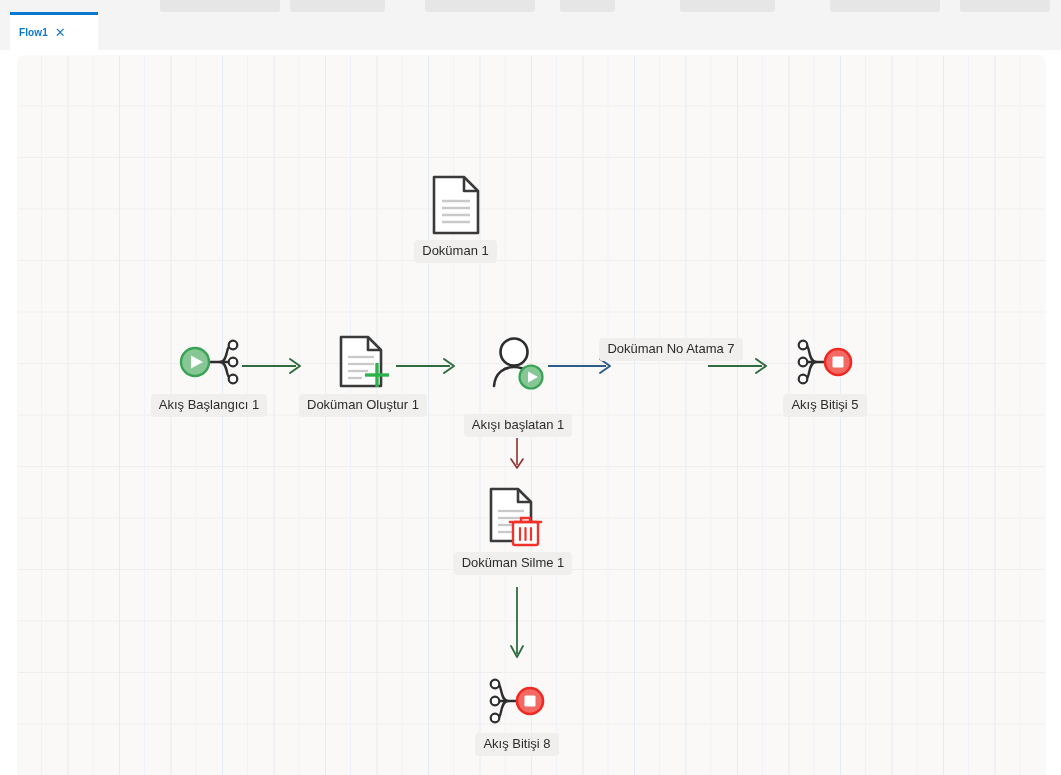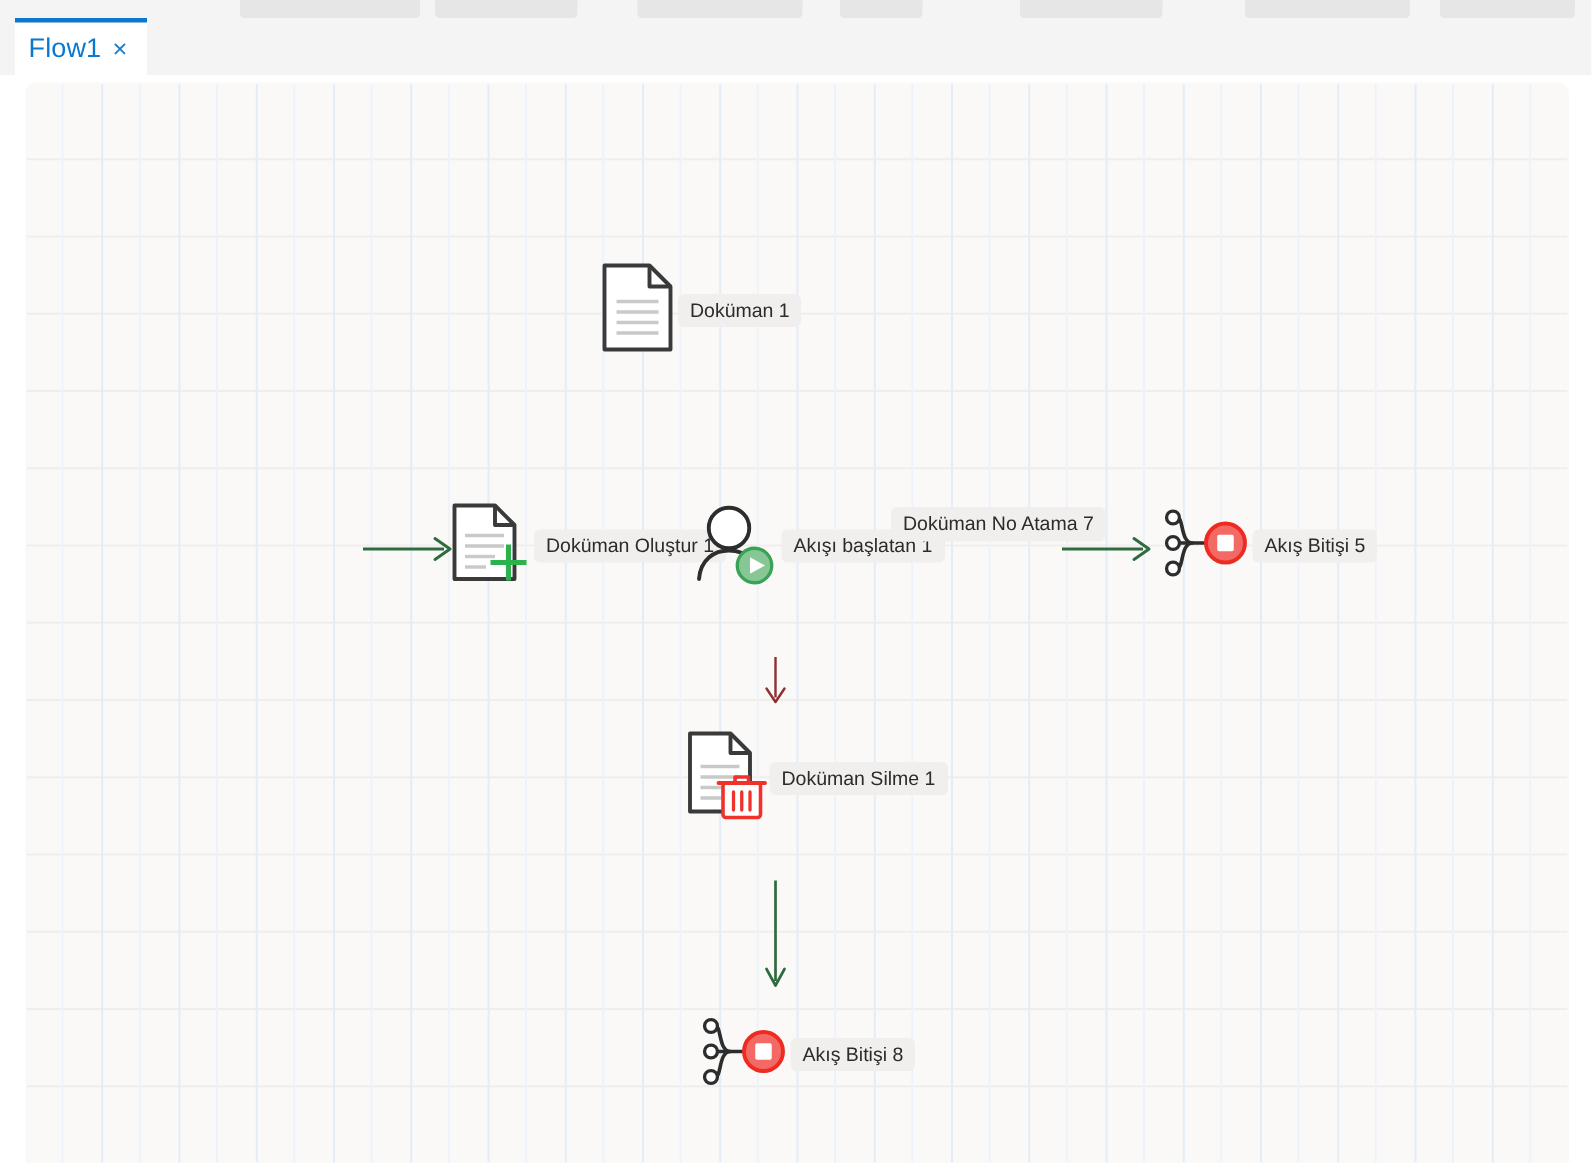--- a/index.html
+++ b/index.html
@@ -41,22 +41,22 @@
     left: 10px; top: 0;
     width: 88px; height: 38px;
     background: #ffffff;
     border-top: 3px solid #0b78cf;
     display: flex;
     align-items: center;
     padding: 0 9px;
     gap: 7px;
   }
   .tab-label {
-    font-size: 18px;
-    font-weight: normal;
+    font-size: 10px;
+    font-weight: bold;
     color: #0b78cf;
     letter-spacing: 0.1px;
     white-space: nowrap;
   }
   .tab-close {
     font-size: 13px;
     color: #1b7fd0;
     line-height: 1;
     cursor: pointer;
     font-family: "Liberation Sans", sans-serif;
@@ -88,21 +88,21 @@
     background-position: 23px 0;
   }
 
   
   .diagram {
     position: absolute; inset: 0;
   }
   .node {
     position: absolute;
     display: flex;
-    flex-direction: row;
+    flex-direction: column;
     align-items: center;
   }
   .node-icon {
     display: block;
     line-height: 0;
   }
   .node-label {
     margin-top: 4px;
     background: #f0efee;
     border-radius: 4px;
@@ -195,38 +195,52 @@
             <path d="M35 3 V17 H49" fill="none" stroke="#3a3a3a" stroke-width="2.6" stroke-linejoin="round"></path>
             <line x1="13" y1="27" x2="41" y2="27" stroke="#c9c9c9" stroke-width="2.4"></line>
             <line x1="13" y1="34" x2="41" y2="34" stroke="#c9c9c9" stroke-width="2.4"></line>
             <line x1="13" y1="41" x2="41" y2="41" stroke="#c9c9c9" stroke-width="2.4"></line>
             <line x1="13" y1="48" x2="41" y2="48" stroke="#c9c9c9" stroke-width="2.4"></line>
           </svg>
         </span>
         <span class="node-label">Doküman 1</span>
       </div>
 
+      <div class="node" style="left:130px;top:278px;width:122px;">
+        <span class="node-icon">
+          <svg width="62" height="56" viewBox="0 0 62 56">
+            <path d="M30 28 H42 M42 28 C50 28 48 12 52 12 M42 28 C50 28 48 44 52 44" fill="none" stroke="#2d2d2d" stroke-width="2.4" stroke-linecap="round"></path>
+            <line x1="42" y1="28" x2="52" y2="28" stroke="#2d2d2d" stroke-width="2.4" stroke-linecap="round"></line>
+            <circle cx="55" cy="11" r="4.3" fill="#ffffff" stroke="#2d2d2d" stroke-width="2.2"></circle>
+            <circle cx="55" cy="28" r="4.3" fill="#ffffff" stroke="#2d2d2d" stroke-width="2.2"></circle>
+            <circle cx="55" cy="45" r="4.3" fill="#ffffff" stroke="#2d2d2d" stroke-width="2.2"></circle>
+            <circle cx="17" cy="28" r="14" fill="#86c795" stroke="#38a355" stroke-width="2.4"></circle>
+            <polygon points="13,21.5 25,28 13,34.5" fill="#ffffff"></polygon>
+          </svg>
+        </span>
+        <span class="node-label">Akış Başlangıcı 1</span>
+      </div>
 
       <div class="node" style="left:276px;top:278px;width:138px;justify-content:space-between;">
         <span class="node-icon">
           <svg width="62" height="56" viewBox="0 0 62 56">
             <path d="M9 3 H36 L49 16 V52 H9 Z" fill="#ffffff" stroke="#3a3a3a" stroke-width="2.6" stroke-linejoin="round"></path>
             <path d="M36 3 V16 H49" fill="none" stroke="#3a3a3a" stroke-width="2.6" stroke-linejoin="round"></path>
             <line x1="16" y1="23" x2="42" y2="23" stroke="#c9c9c9" stroke-width="2.3"></line>
             <line x1="16" y1="30" x2="42" y2="30" stroke="#c9c9c9" stroke-width="2.3"></line>
             <line x1="16" y1="37" x2="36" y2="37" stroke="#c9c9c9" stroke-width="2.3"></line>
             <line x1="16" y1="44" x2="30" y2="44" stroke="#c9c9c9" stroke-width="2.3"></line>
             <line x1="33" y1="41" x2="57" y2="41" stroke="#2bb24c" stroke-width="3.4"></line>
             <line x1="45" y1="29" x2="45" y2="53" stroke="#2bb24c" stroke-width="3.4"></line>
           </svg>
         </span>
         <span class="node-label">Doküman Oluştur 1</span>
       </div>
 
-      <div class="node" style="left:441px;top:278px;width:118px;">
+      <div class="node" style="left:441px;top:278px;width:118px;gap:20px;">
         <span class="node-icon">
           <svg width="62" height="56" viewBox="0 0 62 56">
             <circle cx="27" cy="18" r="13.5" fill="#ffffff" stroke="#2d2d2d" stroke-width="2.6"></circle>
             <path d="M7 52 C8 39 17 33 27 33 C33 33 38 35 42 39" fill="none" stroke="#2d2d2d" stroke-width="2.6" stroke-linecap="round"></path>
             <circle cx="44" cy="43" r="11.5" fill="#86c795" stroke="#38a355" stroke-width="2.2"></circle>
             <polygon points="41,37.5 51,43 41,48.5" fill="#ffffff"></polygon>
           </svg>
         </span>
         <span class="node-label">Akışı başlatan 1</span>
       </div>

